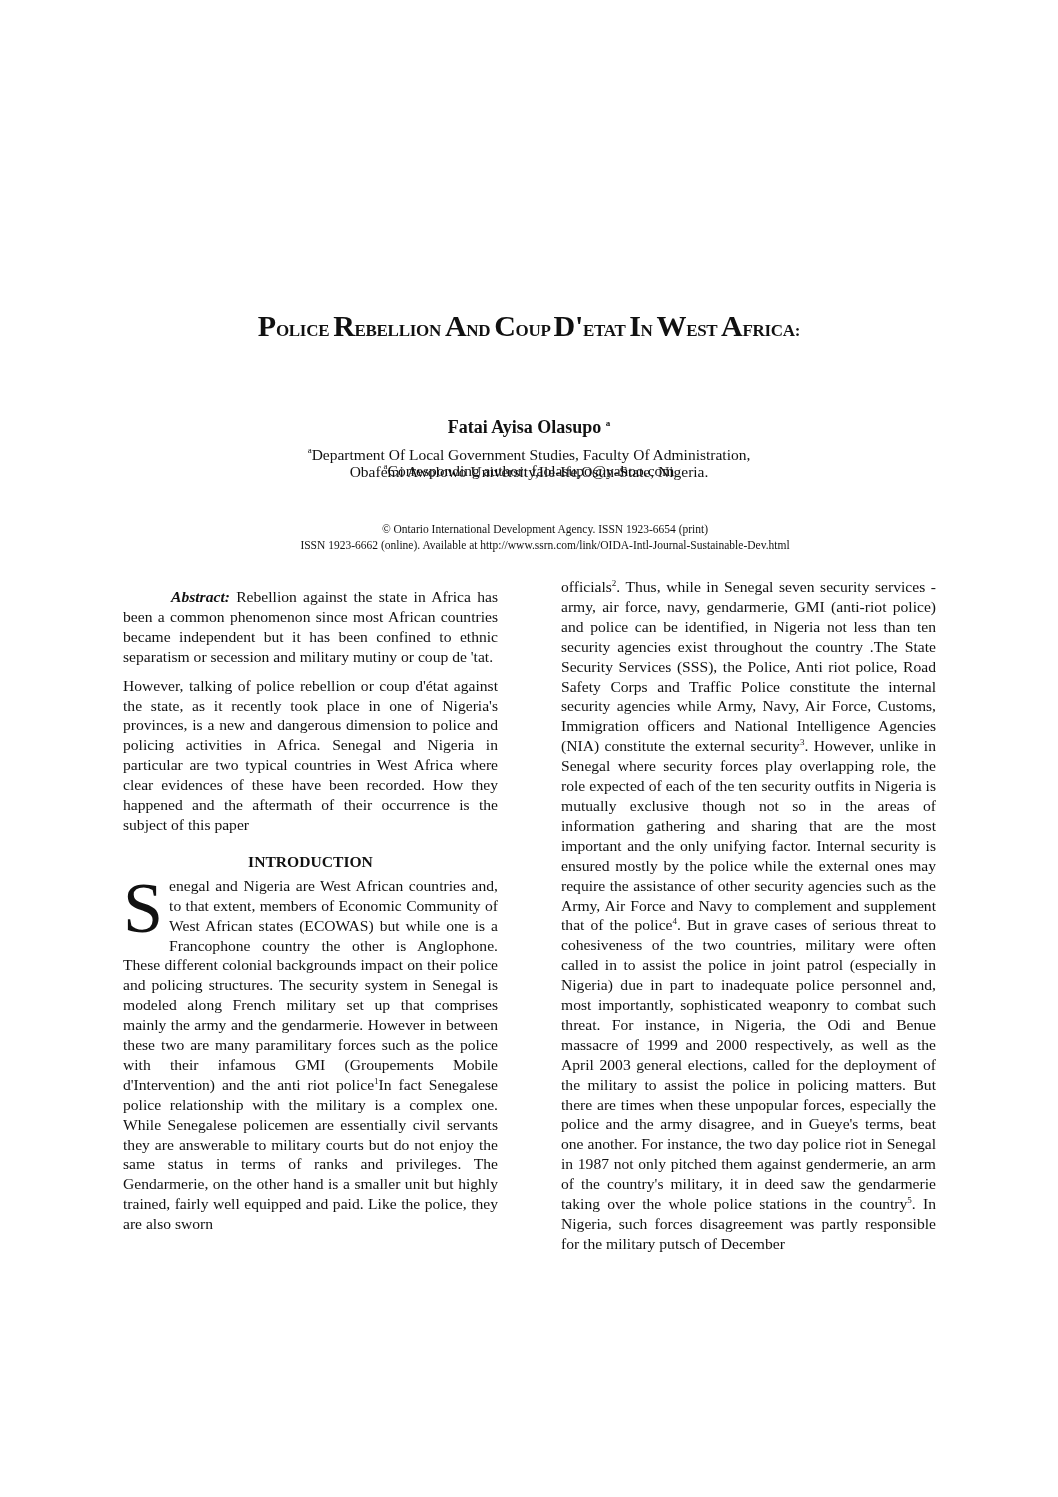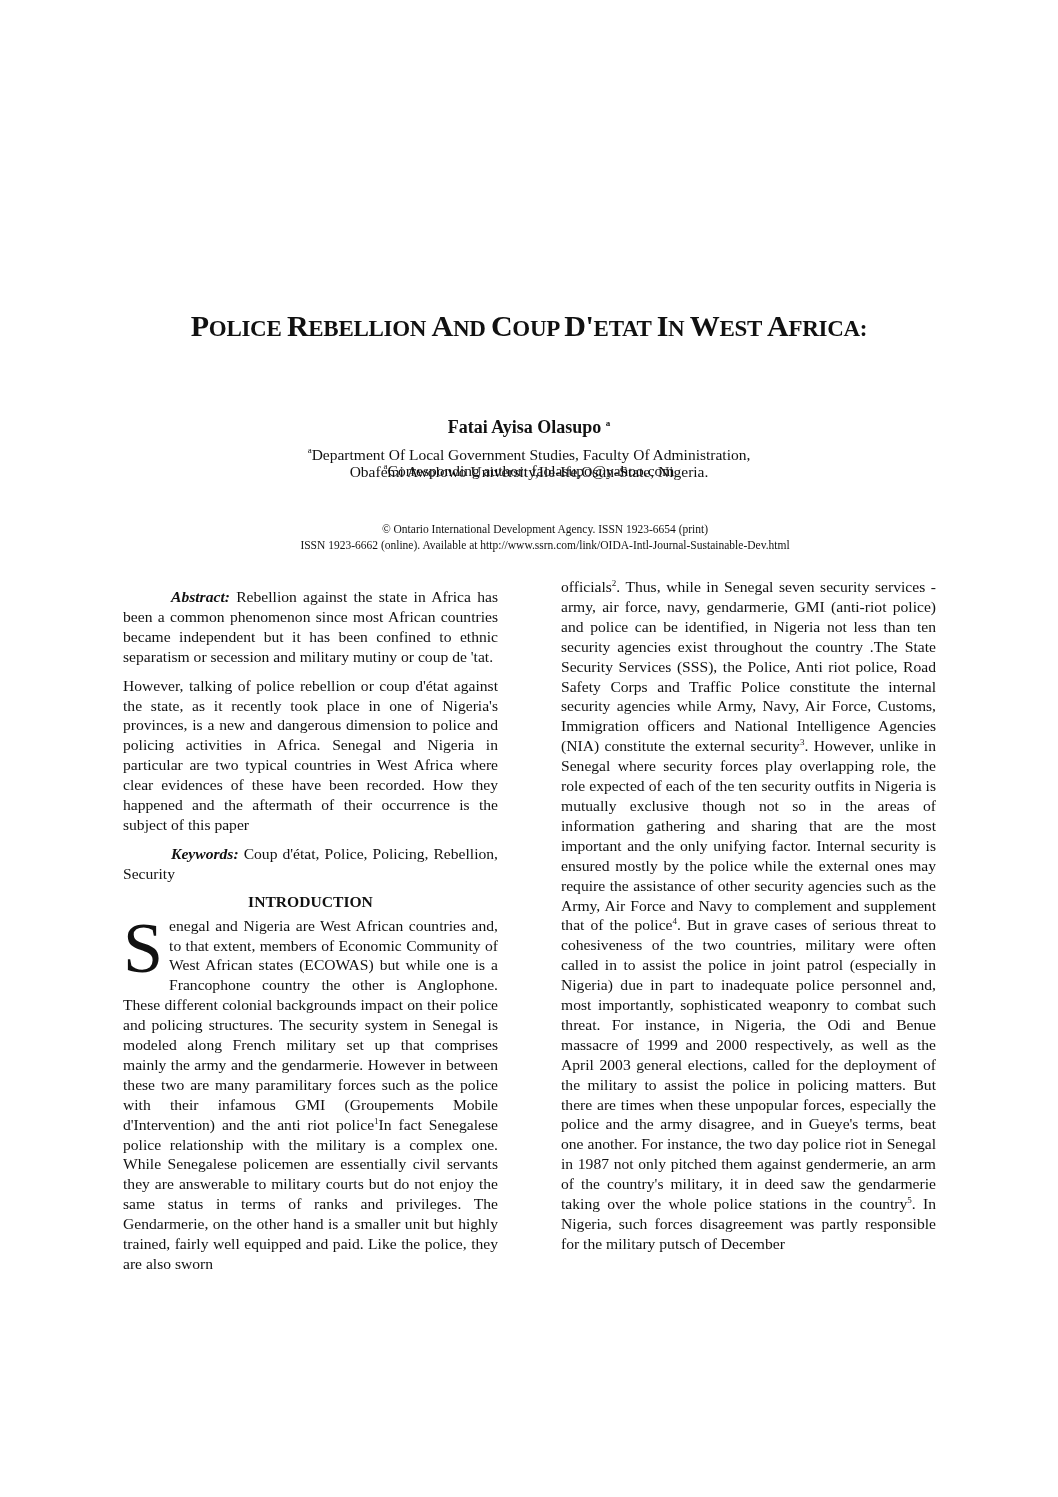--- a/index.html
+++ b/index.html
@@ -1,20 +1,20 @@
 <!DOCTYPE html>
 <html><head>
 <meta charset="utf-8">
 <style>
   html, body { margin: 0; padding: 0; background: #ffffff; }
   body { width: 1058px; height: 1497px; position: relative; overflow: hidden;
          font-family: "Liberation Serif", "DejaVu Serif", serif; color: #111; }
   .title { position: absolute; left: 100px; width: 858px; top: 308px; text-align: center;
            font-weight: bold; font-size: 30px; line-height: 36px; letter-spacing: -0.3px; }
-  .title .sc { font-size: 23px; }
+  .title .sc { font-size: 17px; }
   .author { position: absolute; left: 0; width: 1058px; top: 417px; text-align: center;
             font-weight: bold; font-size: 18px; }
   .author sup, .aff sup { font-size: 9px; vertical-align: 7px; }
   .aff { position: absolute; left: 0; width: 1058px; text-align: center; font-size: 15.5px; line-height: 21px; }
   .aff1 { top: 440px; font-family: Liberation Serif, serif; } .aff2 { top: 461px; } .aff3 { top: 456px; }
   .copy { position: absolute; left: 0; width: 1058px; text-align: center; font-size: 11.5px; line-height: 15px; padding-left: 16px; }
   .copy1 { top: 522px; } .copy2 { top: 538px; }
   .col { position: absolute; width: 375px; font-size: 15.6px; line-height: 19.9px; text-align: justify; }
   .col p { margin: 0; }
   .left { left: 123px; top: 587px; }
@@ -45,20 +45,19 @@
 </div>
 
 <div class="copy copy1">© Ontario International Development Agency. ISSN 1923-6654 (print)</div>
 <div class="copy copy2">ISSN 1923-6662 (online). Available at http://www.ssrn.com/link/OIDA-Intl-Journal-Sustainable-Dev.html</div>
 
 <div class="col left">
   <p><span class="lbl">Abstract:</span><span> Rebellion against the state in Africa has been a common phenomenon since most African countries became independent but it has been confined to ethnic separatism or secession and military mutiny or coup de 'tat.</span></p>
   <div class="gap"></div>
   <p>However, talking of police rebellion or coup d'état against the state, as it recently took place in one of Nigeria's provinces, is a new and dangerous dimension to police and policing activities in Africa. Senegal and Nigeria in particular are two typical countries in West Africa where clear evidences of these have been recorded. How they happened and the aftermath of their occurrence is the subject of this paper</p>
   <div class="gap"></div>
-  <p><span class="lbl">Keywords:</span><span> Coup d'état, Police, Policing, Rebellion, Security</span></p>
   <div class="heading">INTRODUCTION</div>
   <p><span class="dropcap">S</span><span>enegal and Nigeria are West African countries and, to that extent, members of Economic Community of West African states (ECOWAS) but while one is a Francophone country the other is Anglophone. These different colonial backgrounds impact on their police and policing structures. The security system in Senegal is modeled along French military set up that comprises mainly the army and the gendarmerie. However in between these two are many paramilitary forces such as the police with their infamous GMI (Groupements Mobile d'Intervention) and the anti riot police</span><sup class="fn">1</sup><span>In fact Senegalese police relationship with the military is a complex one. While Senegalese policemen are essentially civil servants they are answerable to military courts but do not enjoy the same status in terms of ranks and privileges. The Gendarmerie, on the other hand is a smaller unit but highly trained, fairly well equipped and paid. Like the police, they are also sworn</span></p>
 </div>
 
 <div class="col right">
   <p><span>officials</span><sup class="fn">2</sup><span>. Thus, while in Senegal seven security services -army, air force, navy, gendarmerie, GMI (anti-riot police) and police can be identified, in Nigeria not less than ten security agencies exist throughout the country .The State Security Services (SSS), the Police, Anti riot police, Road Safety Corps and Traffic Police constitute the internal security agencies while Army, Navy, Air Force, Customs, Immigration officers and National Intelligence Agencies (NIA) constitute the external security</span><sup class="fn">3</sup><span>. However, unlike in Senegal where security forces play overlapping role, the role expected of each of the ten security outfits in Nigeria is mutually exclusive though not so in the areas of information gathering and sharing that are the most important and the only unifying factor. Internal security is ensured mostly by the police while the external ones may require the assistance of other security agencies such as the Army, Air Force and Navy to complement and supplement that of the police</span><sup class="fn">4</sup><span>. But in grave cases of serious threat to cohesiveness of the two countries, military were often called in to assist the police in joint patrol (especially in Nigeria) due in part to inadequate police personnel and, most importantly, sophisticated weaponry to combat such threat. For instance, in Nigeria, the Odi and Benue massacre of 1999 and 2000 respectively, as well as the April 2003 general elections, called for the deployment of the military to assist the police in policing matters. But there are times when these unpopular forces, especially the police and the army disagree, and in Gueye's terms, beat one another. For instance, the two day police riot in Senegal in 1987 not only pitched them against gendermerie, an arm of the country's military, it in deed saw the gendarmerie taking over the whole police stations in the country</span><sup class="fn">5</sup><span>. In Nigeria, such forces disagreement was partly responsible for the military putsch of December</span></p>
 </div>
 
 </body></html>

